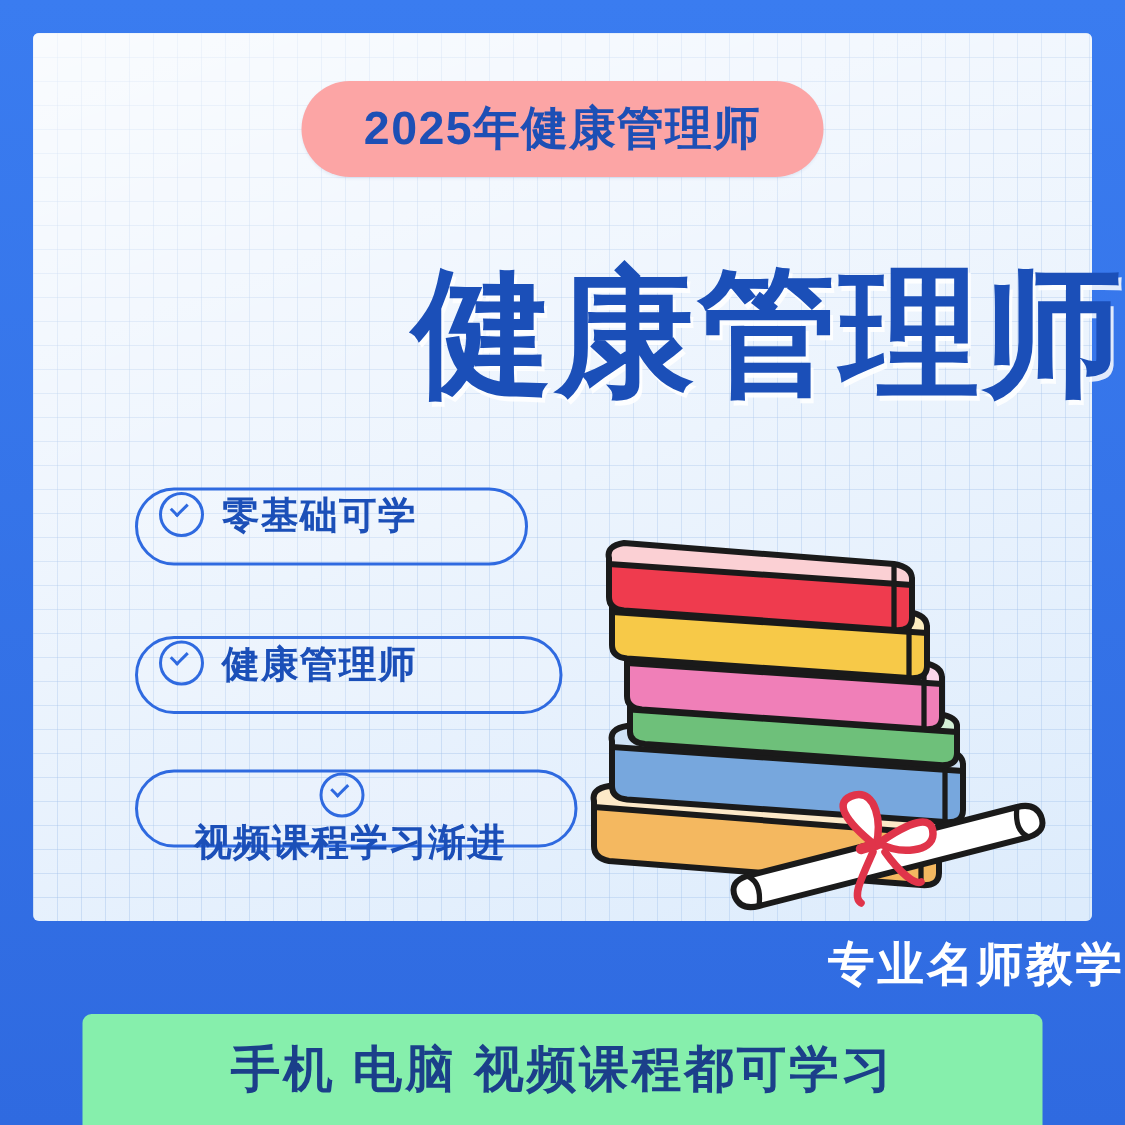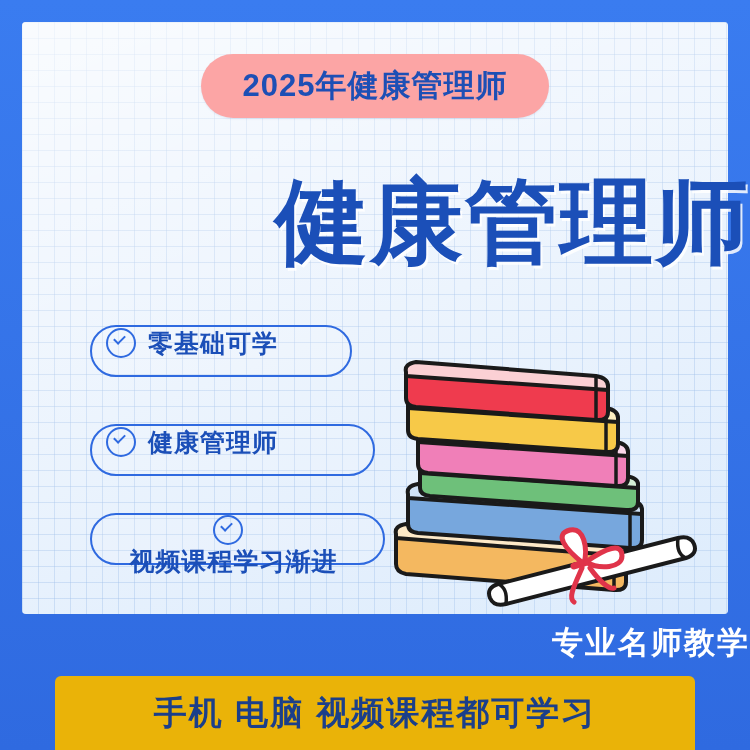--- a/index.html
+++ b/index.html
@@ -148,21 +148,21 @@
     color: #ffffff;
     letter-spacing: 2px;
   }
   
   .banner {
     position: absolute;
     left: 55px;
     top: 676px;
     width: 640px;
     height: 74px;
-    background: #eab308;
+    background: #86efac;
     border-radius: 6px 6px 0 0;
     display: flex;
     align-items: center;
     justify-content: center;
   }
   .banner span {
     font-size: 33px;
     font-weight: bold;
     color: #1b3f8a;
     letter-spacing: 2px;

